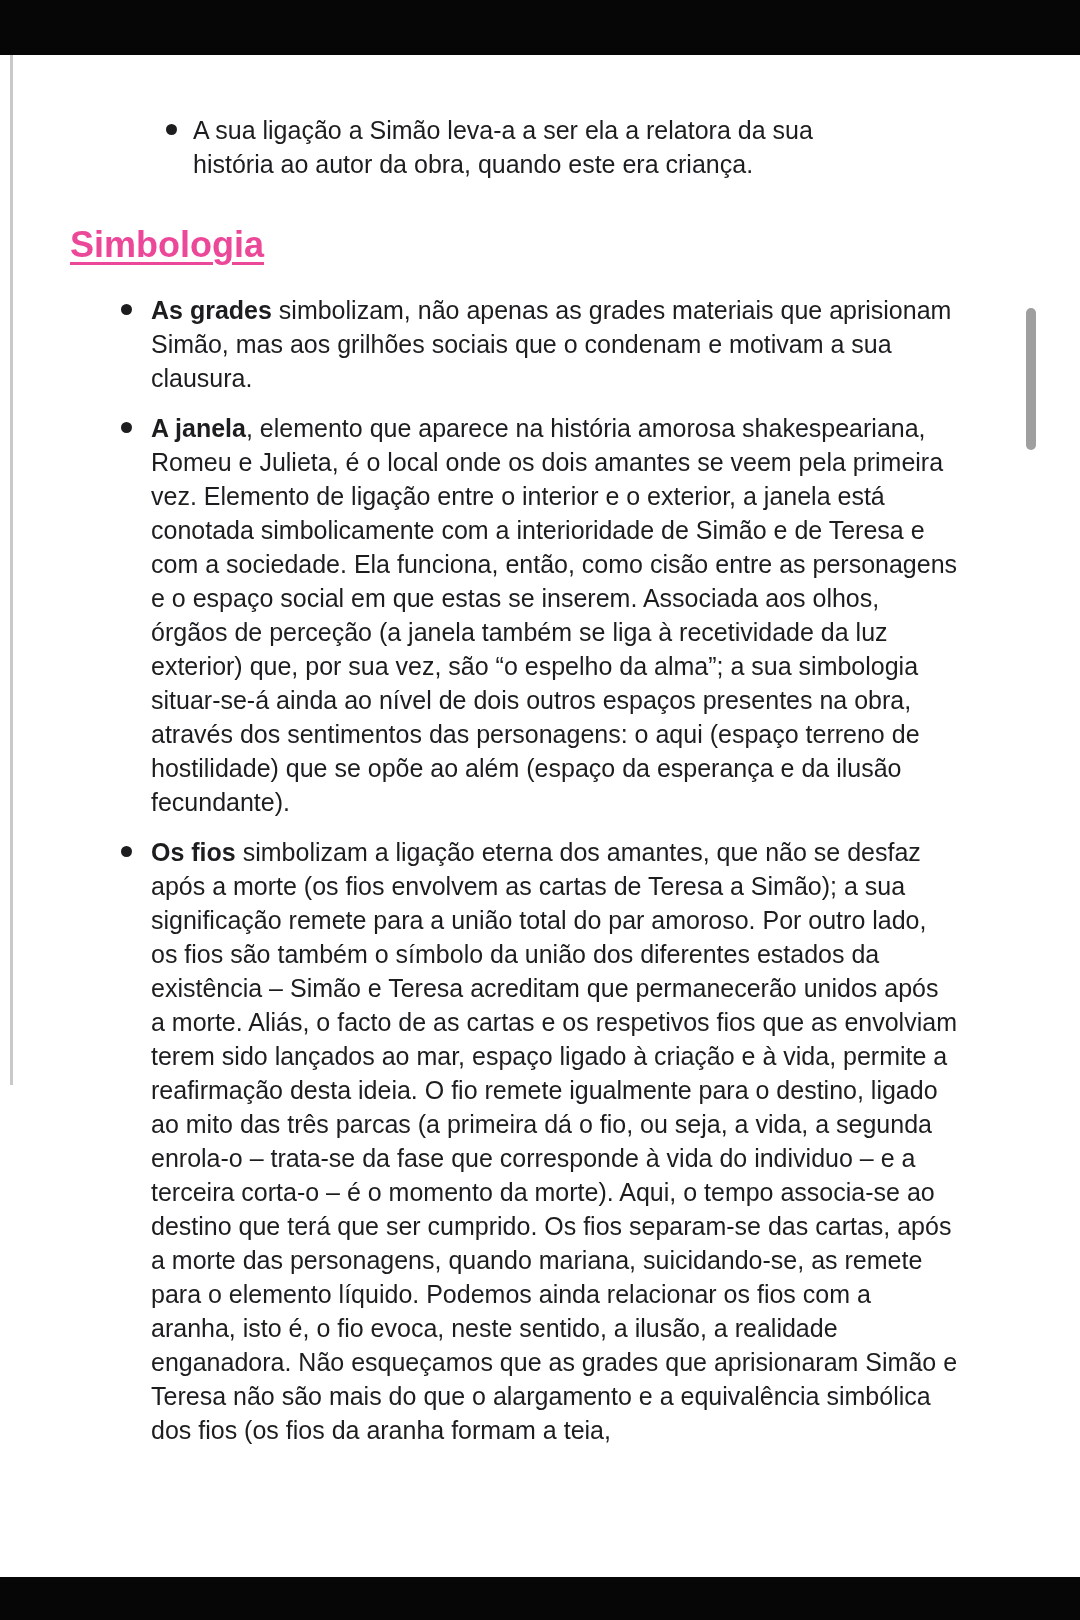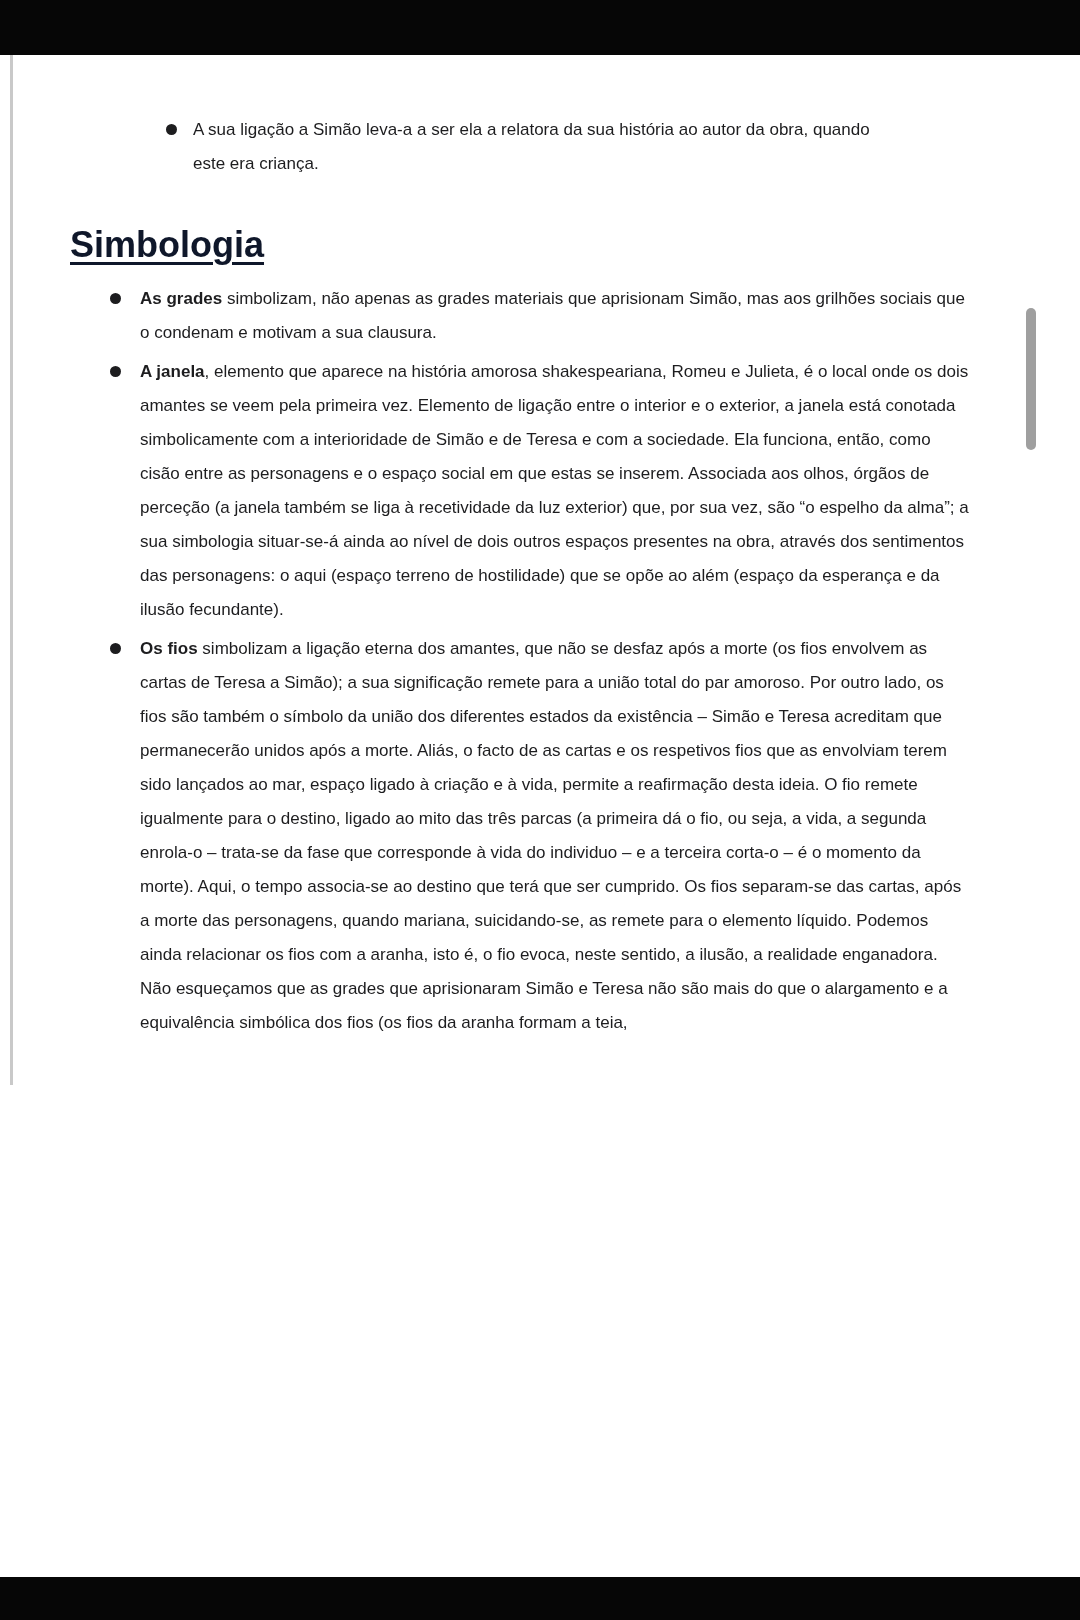--- a/index.html
+++ b/index.html
@@ -27,49 +27,49 @@
   }
   .scroll-thumb {
     position: absolute; left: 1026px; top: 308px; width: 10px; height: 142px;
     background: #9f9f9f; border-radius: 6px;
   }
   .content {
     position: absolute; left: 0; top: 55px; width: 1080px;
   }
   .li {
     position: relative;
-    font-size: 17px;
+    font-size: 25px;
     line-height: 34px;
     list-style: none;
   }
   .dot {
     position: absolute; left: 0; top: 11px;
     width: 11px; height: 11px; border-radius: 50%;
     background: #1d1d1f;
   }
   .intro-item {
     position: absolute; left: 166px; top: 58px;
     width: 722px; padding-left: 27px;
   }
   .heading {
     position: absolute; left: 70px; top: 168px;
     margin: 0;
     font-size: 36px; line-height: 44px; font-weight: 700;
-    color: #0f172a;
+    color: #ec4899;
     text-decoration: underline;
     text-decoration-thickness: 3px;
     text-underline-offset: 5px;
   }
   .main-list {
     position: absolute; left: 103px; top: 222px;
     width: 872px; margin: 0; padding: 0;
   }
   .main-item {
     padding-left: 32px;
-    margin: 5px;
+    margin: 16px;
   }
   .main-item .dot { left: 2px; }
   .lead { font-weight: 700; }
   .it { }
 </style>
 </head>
 <body>
 
 <div class="bar-top"></div>
 

